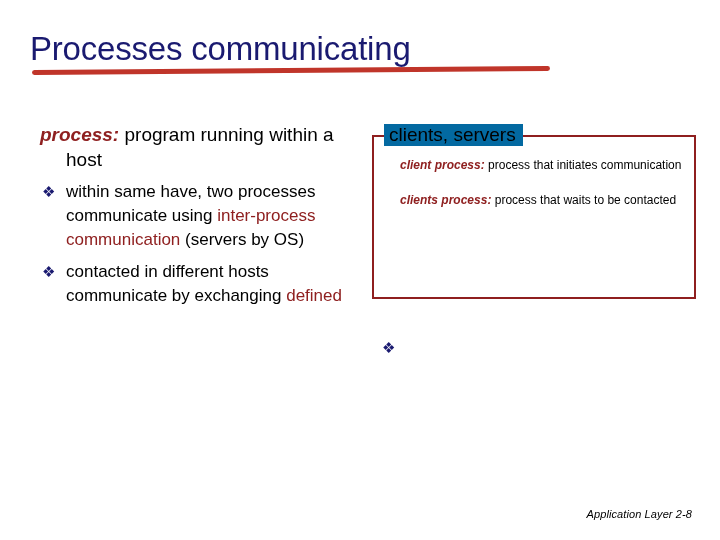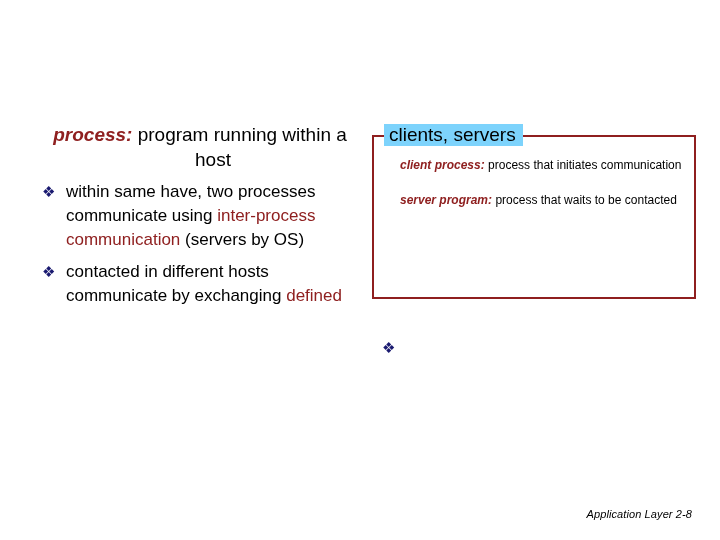--- a/index.html
+++ b/index.html
@@ -66,21 +66,20 @@
   }
 
   
   .lead {
     font-size: 19px;
     line-height: 25px;
     color: #000000;
     text-indent: 0;
     padding-left: 26px;
     margin: 0 0 6px 0;
-    text-align: center;
   }
   .lead .hang {
     margin-left: -26px;
   }
 
   .bullet-row {
     display: flex;
     align-items: flex-start;
     margin-top: 8px;
   }
@@ -116,21 +115,21 @@
     padding: 16px 8px 16px 8px;
     margin-top: 15px;
     box-sizing: border-box;
     width: 324px;
     min-height: 164px;
   }
   .box-legend {
     position: absolute;
     top: -13px;
     left: 10px;
-    background: #7dd3fc;
+    background: #0369a1;
     padding: 0 7px 0 5px;
     font-size: 19px;
     line-height: 22px;
     color: #000000;
     white-space: nowrap;
   }
   .box-line {
     font-size: 12px;
     line-height: 25px;
     color: #000000;
@@ -172,20 +171,24 @@
     color: #000000;
     letter-spacing: 0.1px;
     font-style: italic;
   }
 </style>
 </head>
 <body>
 
 <div id="slide">
 
+  <div class="title-wrap">
+    <div class="slide-title">Processes communicating</div>
+    <div class="title-rule"></div>
+  </div>
 
   <div class="col-left">
 
     <p class="lead">
       <span class="accent-italic hang">process:</span><span> program running within a host</span>
     </p>
 
     <div class="bullet-row">
       <span class="bullet-glyph">❖</span>
       <span class="bullet-text"><span>within same have, two processes communicate using  </span><span class="accent">inter-process communication</span><span> (servers by OS)</span></span>
@@ -201,21 +204,21 @@
   <div class="col-right">
 
     <div class="box">
       <div class="box-legend">clients, servers</div>
 
       <p class="box-line">
         <span class="accent-italic">client process:</span><span> process that initiates communication</span>
       </p>
 
       <p class="box-line second">
-        <span class="accent-italic">server program:</span><span> process that waits to be contacted</span>
+        <span class="accent-italic">clients process:</span><span> process that waits to be contacted</span>
       </p>
     </div>
 
     <div class="aside-row">
       <span class="aside-glyph">❖</span>
     </div>
 
   </div>
 
   <div class="footer">Application Layer 2-8</div>

